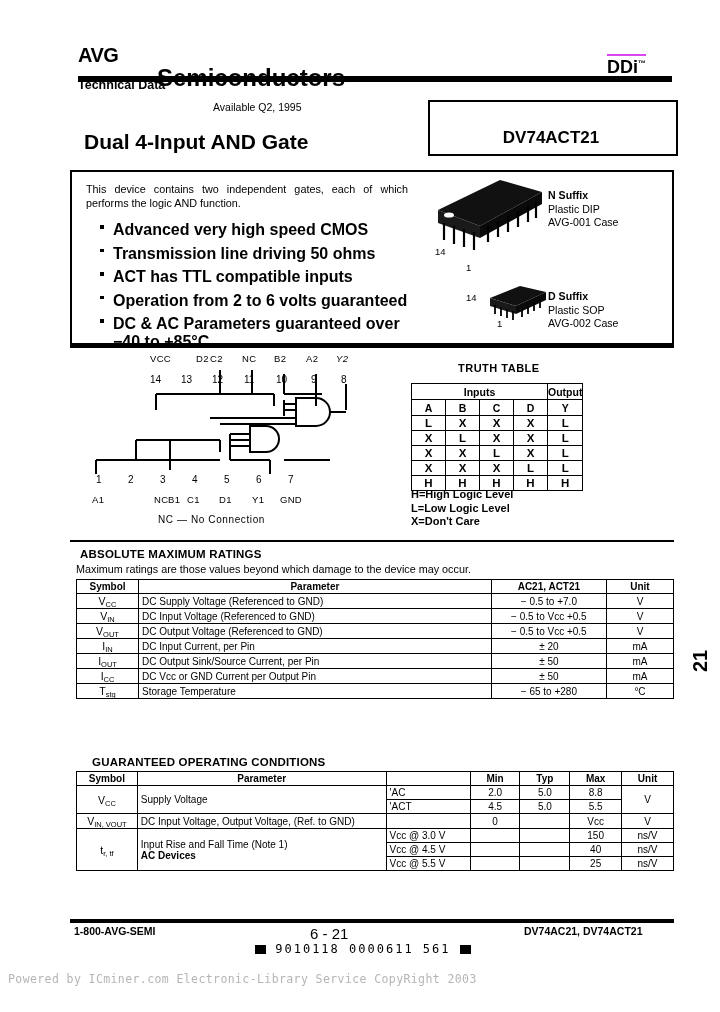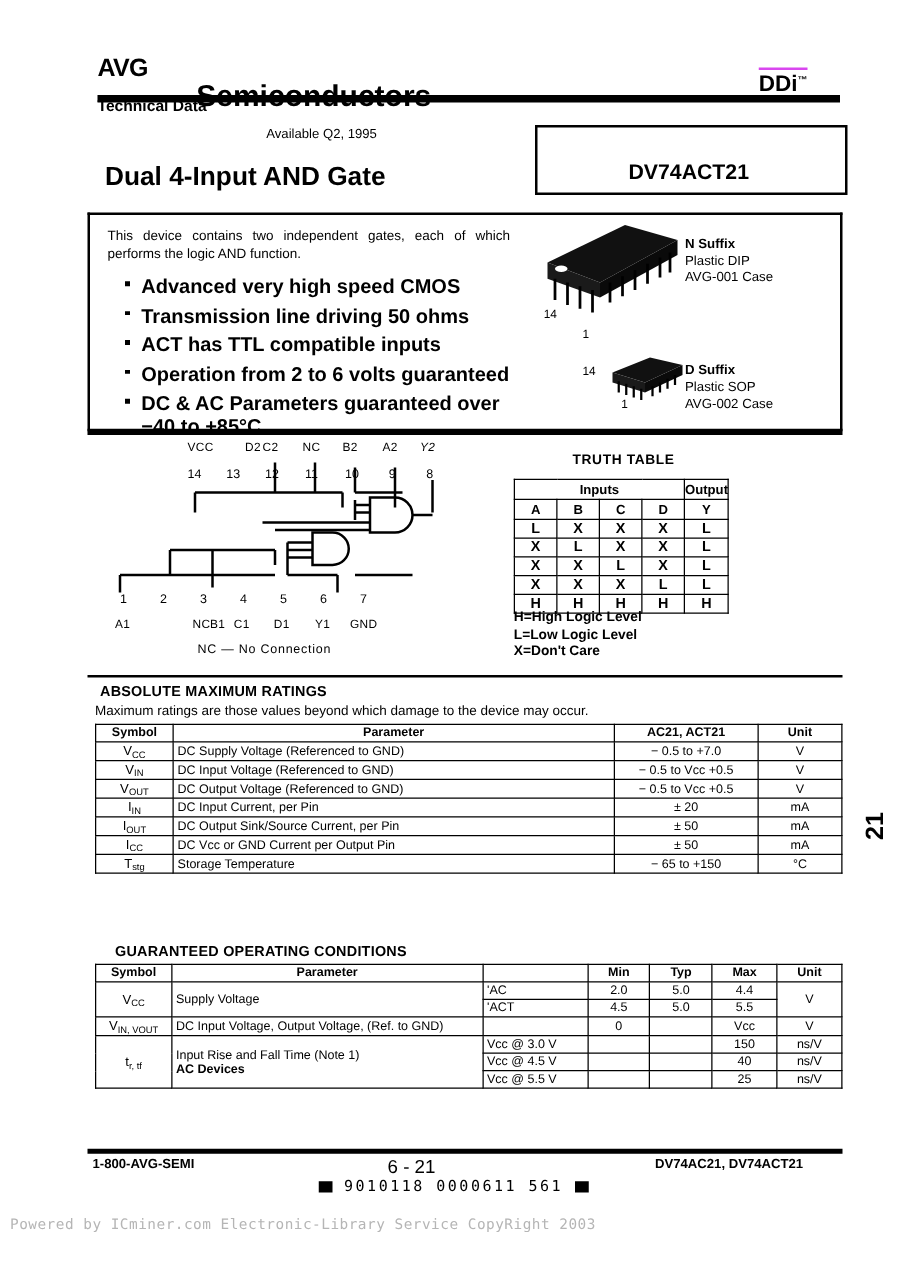--- a/index.html
+++ b/index.html
@@ -347,21 +347,21 @@
     </tr>
     <tr>
       <td class="sym"><span>I</span><sub>CC</sub></td>
       <td>DC Vᴄᴄ or GND Current per Output Pin</td>
       <td class="cell-c">± 50</td>
       <td class="cell-c">mA</td>
     </tr>
     <tr>
       <td class="sym"><span>T</span><sub>stg</sub></td>
       <td>Storage Temperature</td>
-      <td class="cell-c">− 65 to +150</td>
+      <td class="cell-c">− 65 to +280</td>
       <td class="cell-c">°C</td>
     </tr>
   </tbody>
     </table>
 
   <div class="abs sec-h" style="left:92px;top:756px;">GUARANTEED OPERATING CONDITIONS</div>
 
   <table class="dt" style="left:76px;top:771px;width:598px;">
     <tbody>
         <tr>
@@ -372,21 +372,21 @@
       <th style="width:46px;">Typ</th>
       <th style="width:48px;">Max</th>
       <th style="width:48px;">Unit</th>
     </tr>
     <tr>
       <td class="sym" rowspan="2"><span>V</span><sub>CC</sub></td>
       <td rowspan="2">Supply Voltage</td>
       <td>'AC</td>
       <td class="cell-c">2.0</td>
       <td class="cell-c">5.0</td>
-      <td class="cell-c">4.4</td>
+      <td class="cell-c">8.8</td>
       <td class="cell-c" rowspan="2">V</td>
     </tr>
     <tr>
       <td>'ACT</td>
       <td class="cell-c">4.5</td>
       <td class="cell-c">5.0</td>
       <td class="cell-c">5.5</td>
     </tr>
     <tr>
       <td class="sym"><span>V</span><sub>IN, VOUT</sub></td>

